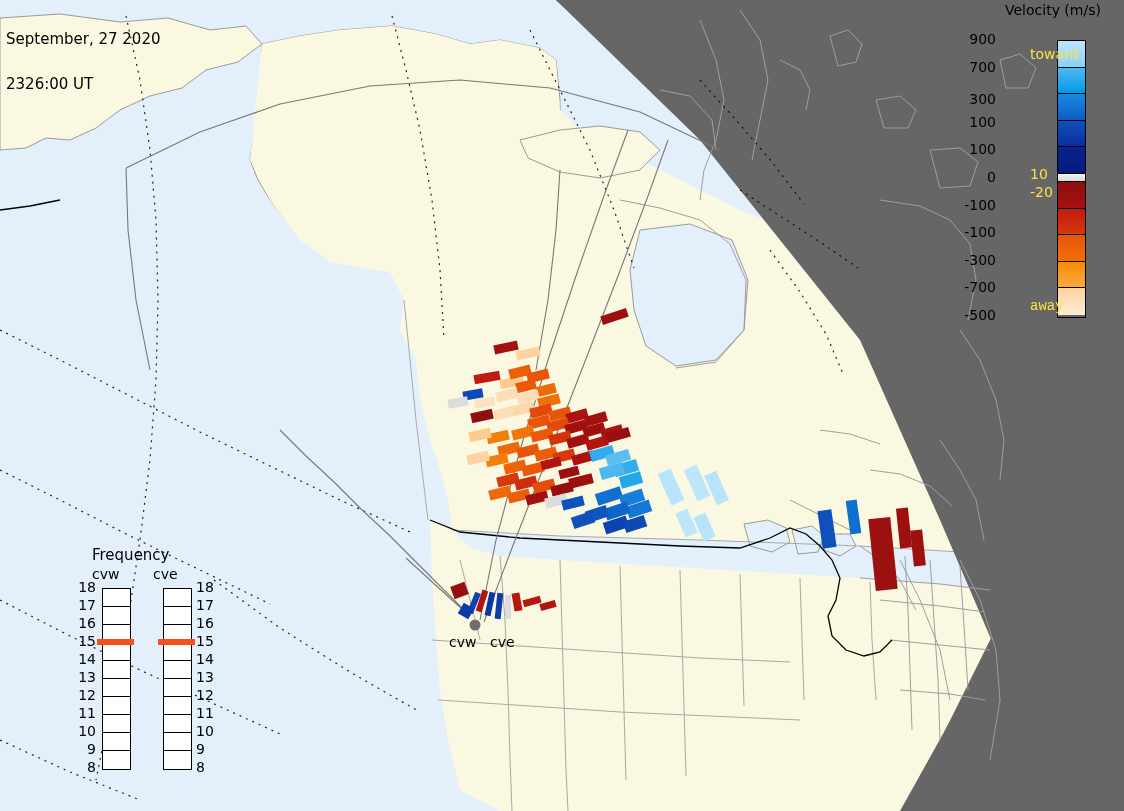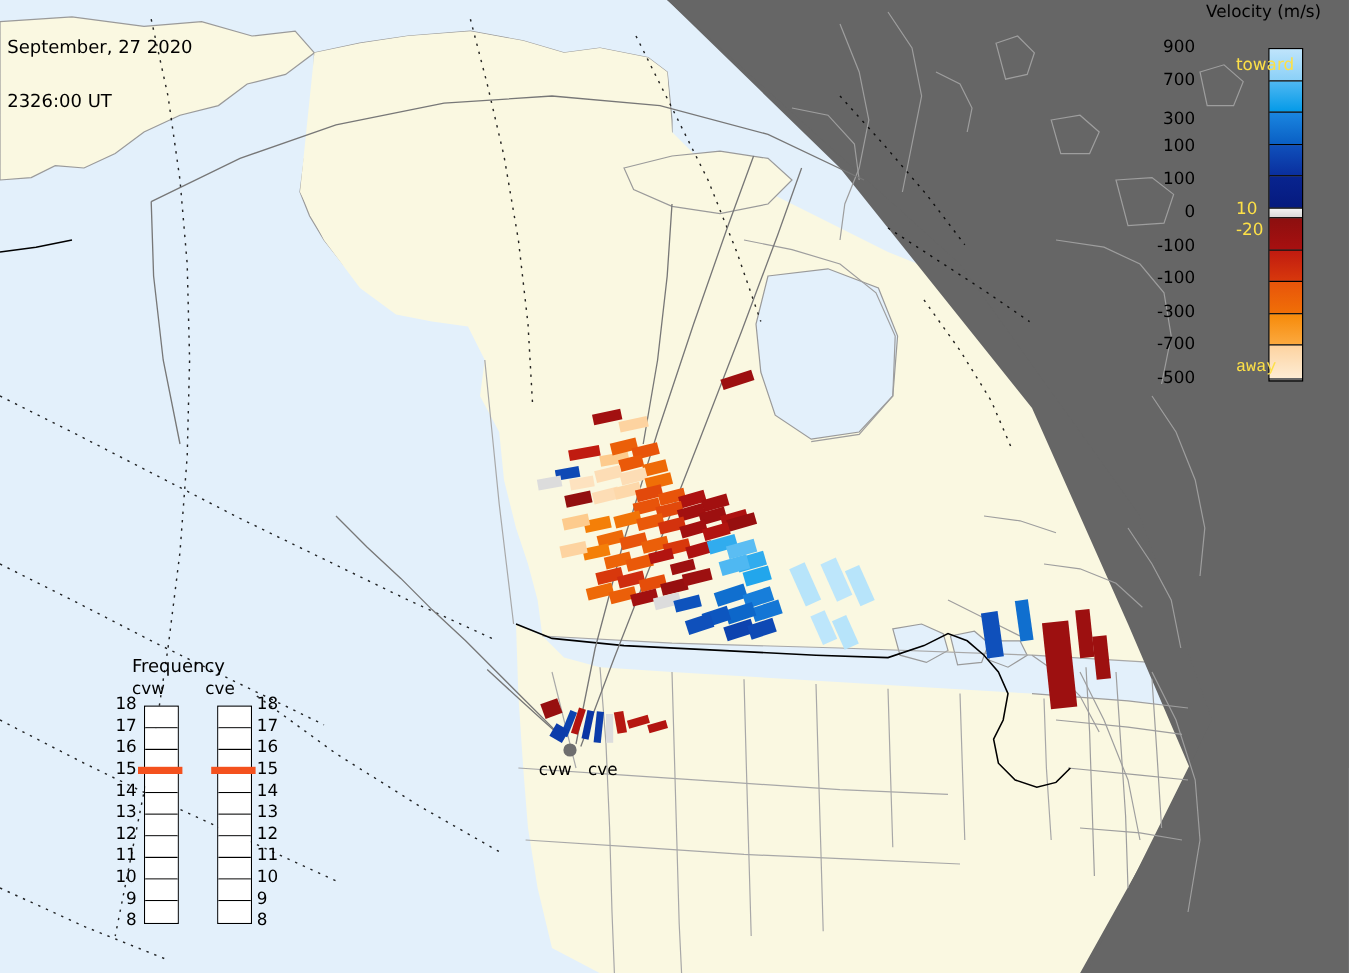--- a/index.html
+++ b/index.html
@@ -20,21 +20,21 @@
   #cbar-wrap{position:absolute;left:1000px;top:2px;width:124px;height:330px;}
   #cbar-title{position:absolute;left:5px;top:0px;width:124px;color:#000;font-size:14px;white-space:nowrap;}
   #cbar-box{position:absolute;left:57px;top:38px;width:27px;height:276px;border:1px solid #000;}
   .cb-band{width:100%;box-sizing:border-box;}
   .cb-sep{border-bottom:1px solid #000;}
   .cb-ticklabels{position:absolute;left:-52px;top:30px;width:52px;}
   .cb-tick{position:absolute;right:4px;color:#000;font-size:14px;text-align:right;white-space:nowrap;}
   .cb-side{position:absolute;left:30px;color:#fde047;font-size:14px;white-space:nowrap;}
 
   
-  #freq{position:absolute;left:86px;top:546px;width:165px;height:232px;}
+  #freq{position:absolute;left:68px;top:546px;width:165px;height:232px;}
   #freq-title{position:absolute;left:24px;top:0px;color:#000;font-size:15px;white-space:nowrap;}
   .freq-col-label{position:absolute;top:20px;color:#000;font-size:14px;white-space:nowrap;}
   .freq-bar{position:absolute;top:42px;width:27px;height:180px;border:1px solid #000;box-sizing:content-box;}
   .freq-cell{height:18px;box-sizing:border-box;border-bottom:1px solid #000;background:#ffffff;}
   .freq-cell.last{border-bottom:none;}
   .freq-mark{position:absolute;height:6px;background:#f4511e;}
   .freq-tick{position:absolute;color:#000;font-size:14px;white-space:nowrap;}
 
   
   .site-label{position:absolute;color:#000;font-size:14px;white-space:nowrap;}

